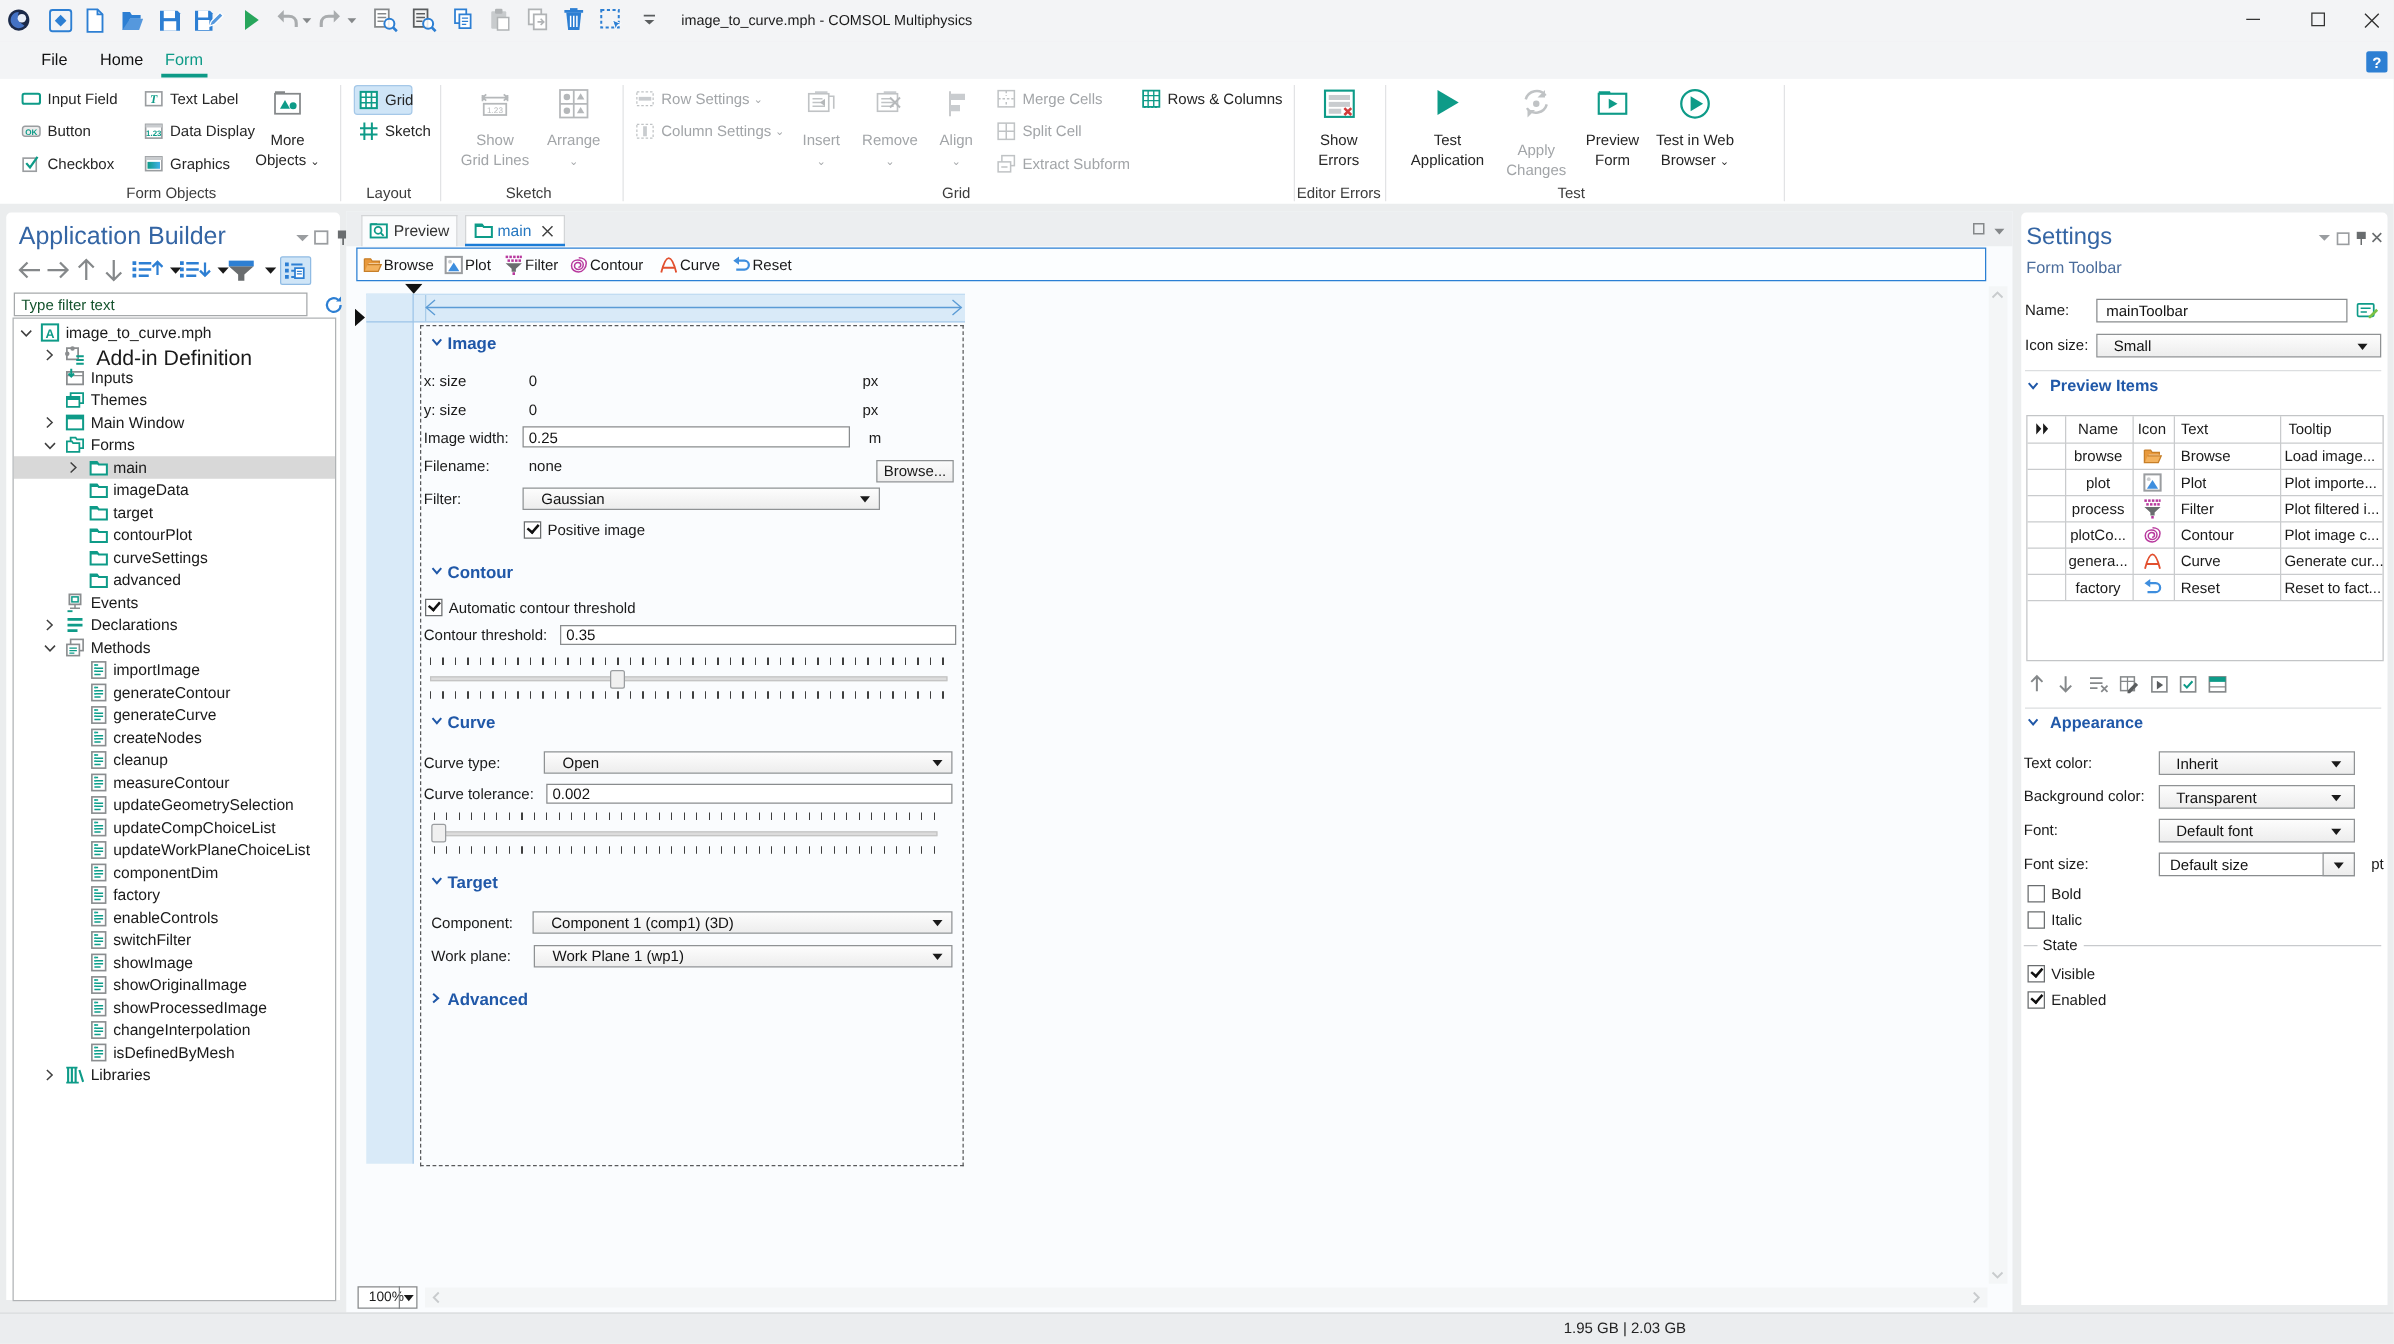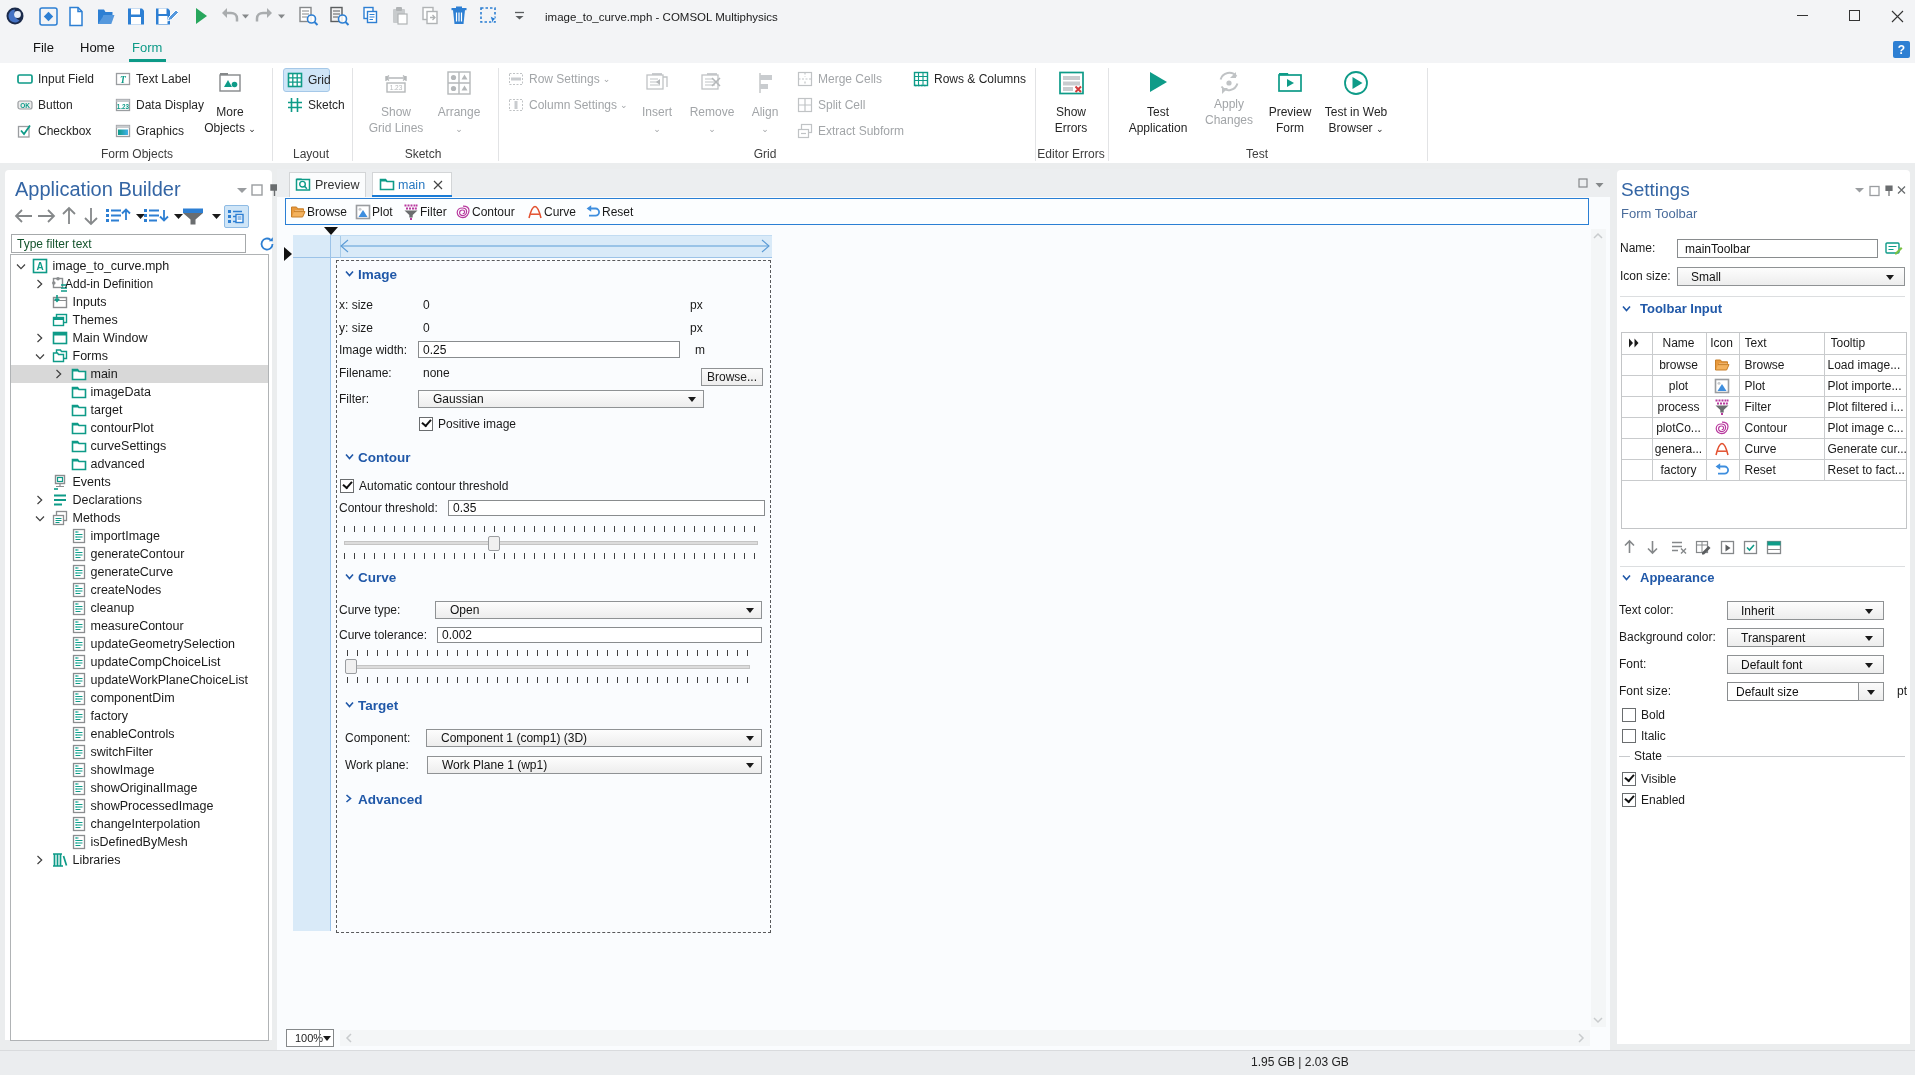--- a/index.html
+++ b/index.html
@@ -370,21 +370,21 @@
     <div style="margin-top:10px;line-height:16px">Test<br>Application</div>
   </div>
   <div class="rib-lg gray" style="left:1199px;top:7px;width:60px">
     <svg width="26" height="26" viewBox="0 0 26 26" style="margin:0 auto">
         <path d="M20.5 6.5A9 9 0 004.6 9.5" fill="none" stroke="#c0c3c5" stroke-width="2"></path>
         <path d="M5.5 16.5a9 9 0 0015.9-3" fill="none" stroke="#c0c3c5" stroke-width="2"></path>
         <path d="M20 2v6h-6z" fill="#c0c3c5"></path>
         <path d="M6 24v-6h6z" fill="#c0c3c5"></path>
         <circle cx="13" cy="13" r="2.6" fill="#c0c3c5"></circle>
       </svg>
-    <div style="margin-top:0;line-height:16px">Apply<br>Changes</div>
+    <div style="margin-top:16px;line-height:16px">Apply<br>Changes</div>
   </div>
   <div class="rib-lg" style="left:1261px;top:7px;width:58px">
     <svg width="26" height="24" viewBox="0 0 26 24" style="margin:0 auto">
         <path d="M2 3h9l1 3h-10z" fill="#0e9b88"></path>
         <rect x="2" y="5" width="22" height="16" fill="#fff" stroke="#0e9b88" stroke-width="1.7"></rect>
         <path d="M10 9l7 4-7 4z" fill="#0e9b88"></path>
       </svg>
     <div style="margin-top:10px;line-height:16px">Preview<br>Form</div>
   </div>
   <div class="rib-lg" style="left:1323px;top:7px;width:66px">
@@ -459,21 +459,21 @@
         </svg>
         <span class="a" style="left:41.5px;top:2px;font-size:12.5px">image_to_curve.mph</span>
       </div>
 <div class="a" style="left:0;top:20px;width:100%;height:18px">
         <svg class="a" width="9" height="10" style="left:23.5px;top:4px" viewBox="0 0 9 10">
           <path d="M2.5 1l4.2 4L2.5 9" stroke="#3f3f3f" fill="none" stroke-width="1.2"></path>
         </svg>
         <svg class="a" width="16" height="16" style="left:40.5px;top:1px">
           <use href="#i-addin"></use>
         </svg>
-        <span class="a" style="left:54px;top:2px;font-size:12px">Add-in Definition</span>
+        <span class="a" style="left:66px;top:2px;font-size:17px">Add-in Definition</span>
       </div>
 <div class="a" style="left:0;top:38px;width:100%;height:18px">
         <svg class="a" width="16" height="16" style="left:40.5px;top:1px">
           <use href="#i-inputs"></use>
         </svg>
         <span class="a" style="left:61.5px;top:2px;font-size:12.5px">Inputs</span>
       </div>
 <div class="a" style="left:0;top:56px;width:100%;height:18px">
         <svg class="a" width="16" height="16" style="left:40.5px;top:1px">
           <use href="#i-themes"></use>
@@ -861,21 +861,21 @@
     </svg>
   <div class="a f" style="left:3px;top:98px;height:16px">Icon size:</div>
   <div class="dd" style="left:60px;top:97px;width:228px;height:19px">
       <span style="margin-left:13px">Small</span>
       <span class="arr" style="right:10px"></span>
     </div>
   <div class="a" style="left:3px;top:126px;width:285px;height:1px;background:#dcdee0"></div>
   <svg class="a" width="9" height="8" style="left:5px;top:135px" viewBox="0 0 9 8">
       <path d="M1 1.5l3.5 4L8 1.5" stroke="#2058a8" fill="none" stroke-width="1.6"></path>
     </svg>
-  <div class="a" style="left:23px;top:131px;font-size:13px;font-weight:bold;color:#2058a8">Toolbar Input</div>
+  <div class="a" style="left:23px;top:131px;font-size:13px;font-weight:bold;color:#2058a8">Preview Items</div>
 
   <div class="a" style="left:3.5px;top:161.5px;width:286px;height:197px;background:#fff;border:1px solid #c3c5c7" id="tbl">
 <div class="a" style="left:0;top:0;width:284px;height:21px"></div>
 <div class="a" style="left:30px;top:0;width:1px;height:147px;background:#c9cbcd"></div>
 <div class="a" style="left:84px;top:0;width:1px;height:147px;background:#c9cbcd"></div>
 <div class="a" style="left:117px;top:0;width:1px;height:147px;background:#c9cbcd"></div>
 <div class="a" style="left:202px;top:0;width:1px;height:147px;background:#c9cbcd"></div>
 <div class="a" style="left:0;top:21px;width:284px;height:1px;background:#c9cbcd"></div>
 <div class="a" style="left:0;top:42px;width:284px;height:1px;background:#c9cbcd"></div>
 <div class="a" style="left:0;top:63px;width:284px;height:1px;background:#c9cbcd"></div>

